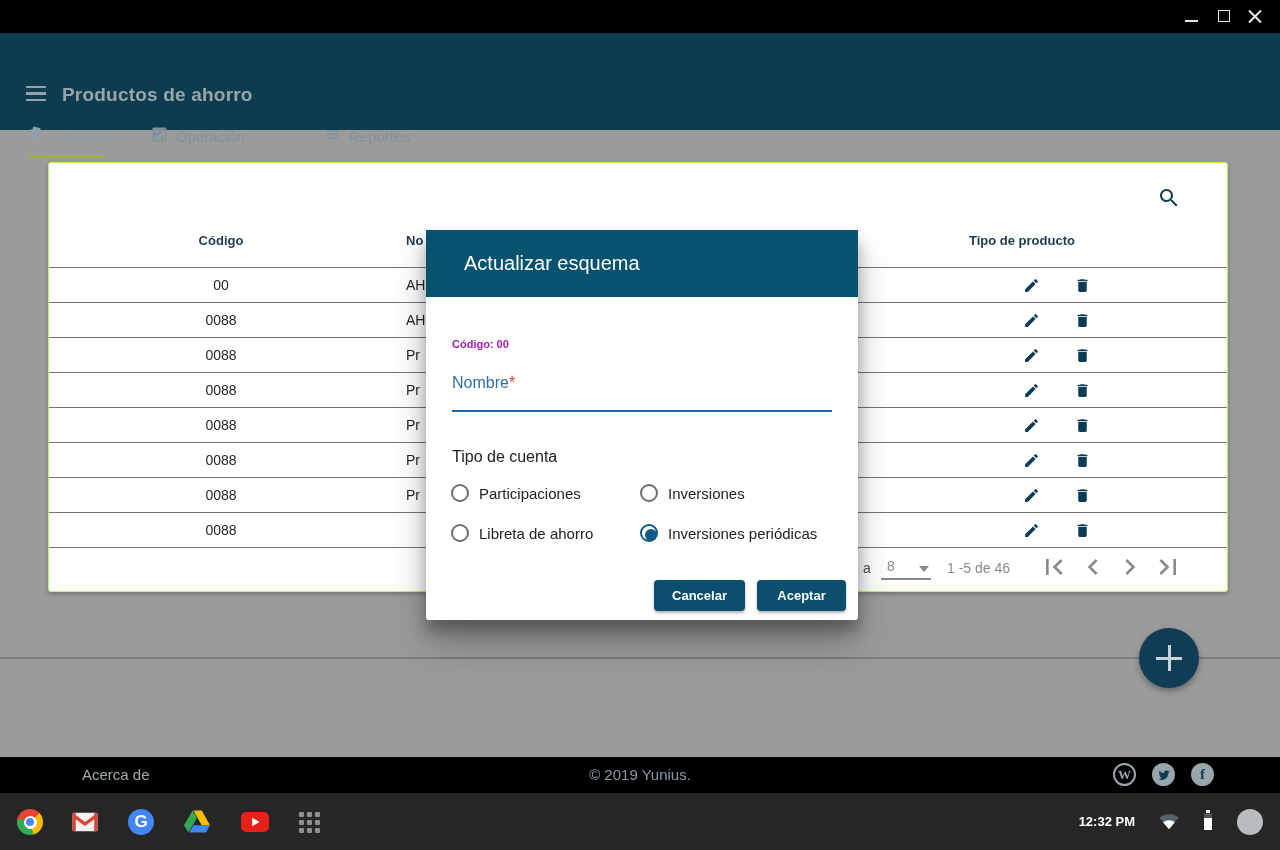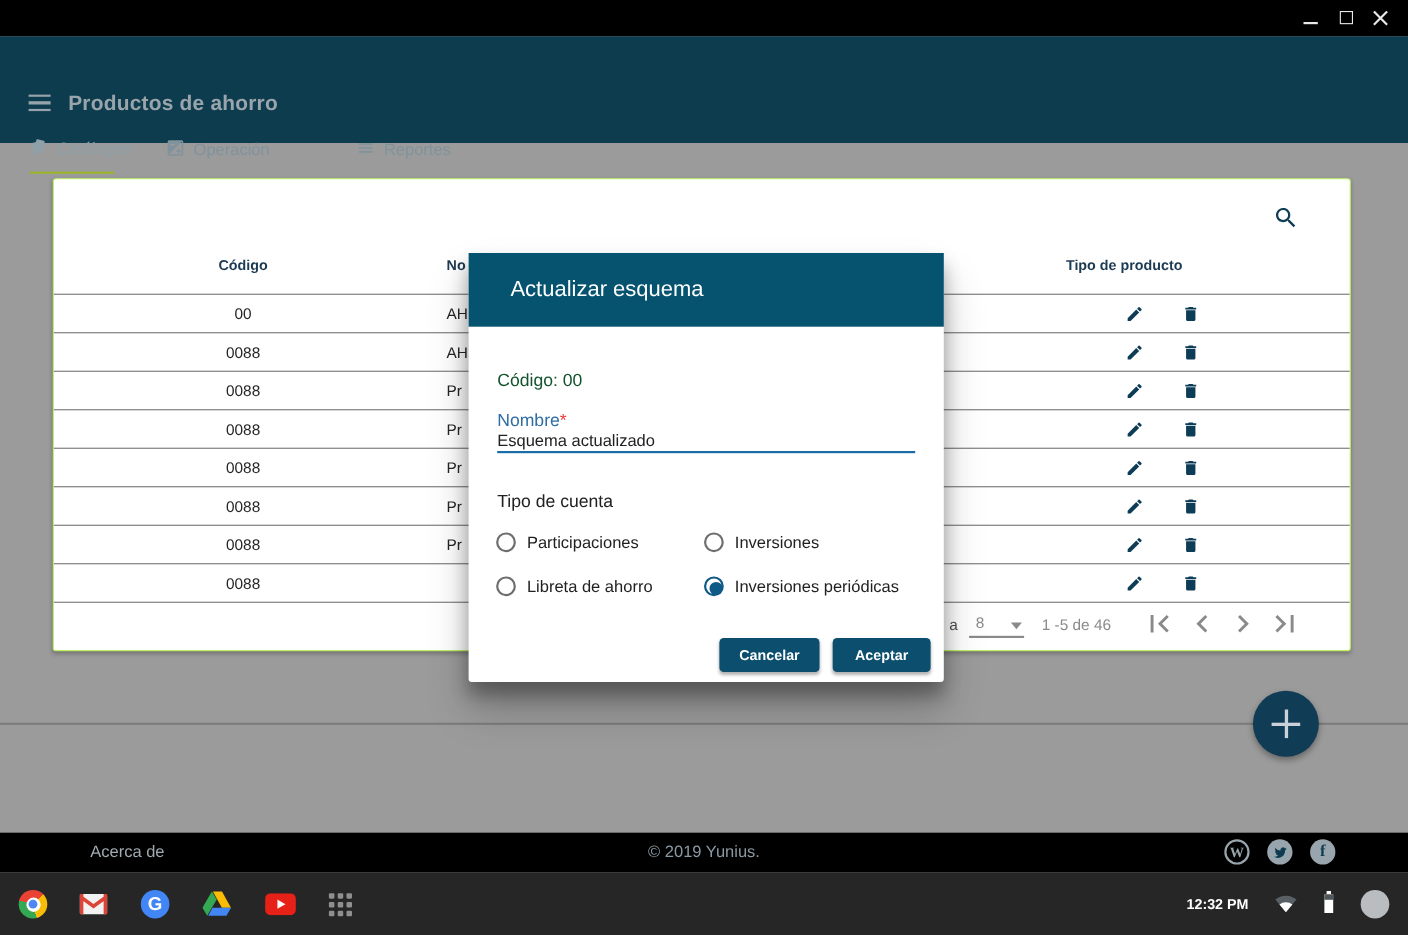--- a/index.html
+++ b/index.html
@@ -57,21 +57,21 @@
   .hline { position:absolute; left:0; top:657px; width:1280px; height:2px; background:#7d7d7d; }
   .fab { position:absolute; left:1139px; top:628px; width:60px; height:60px; border-radius:50%; background:#113c55; box-shadow:0 3px 6px rgba(0,0,0,.35); cursor:pointer; }
   .fab .plus-v, .fab .plus-h { position:absolute; background:#c9d2d8; }
   .fab .plus-v { left:29px; top:17px; width:2.5px; height:26px; }
   .fab .plus-h { left:17px; top:29px; width:26px; height:2.5px; }
 
   
   .modal { position:absolute; left:426px; top:230px; width:432px; height:390px; background:#fff; border-radius:0 0 3px 3px; box-shadow:0 11px 15px rgba(0,0,0,.3), 0 24px 38px rgba(0,0,0,.22); }
   .modal-head { position:absolute; left:0; top:0; width:100%; height:67px; background:#05536f; }
   .modal-title { position:absolute; left:38px; top:22px; font-size:20px; color:#fff; }
-  .m-code { position:absolute; left:26px; top:108px; font-size:16px; font-weight:normal; color:#14532d; }
+  .m-code { position:absolute; left:26px; top:108px; font-size:11px; font-weight:bold; color:#a21caf; }
   .m-label { position:absolute; left:26px; top:144px; font-size:16px; color:#2d6da3; }
   .m-label .req { color:#e53935; }
   .m-input { position:absolute; left:26px; top:159px; width:380px; height:22px; border:none; outline:none; background:transparent; font-family:"Liberation Sans",sans-serif; font-size:15px; color:#212121; padding:0; }
   .m-underline { position:absolute; left:26px; top:180px; width:380px; height:2px; background:#1a6ca8; }
   .m-group-label { position:absolute; left:26px; top:218px; font-size:16px; font-weight:500; color:#212121; }
   .radio-opt { position:absolute; display:flex; align-items:center; gap:10px; font-size:15px; color:#212121; cursor:pointer; }
   .ro-1 { left:25px; top:254px; } .ro-2 { left:214px; top:254px; }
   .ro-3 { left:25px; top:294px; } .ro-4 { left:214px; top:294px; }
   .radio { width:18px; height:18px; border-radius:50%; border:2px solid #6e6e6e; position:relative; flex:0 0 auto; }
   .radio.sel { border-color:#0e5a87; }
@@ -293,21 +293,20 @@
     <span class="plus-v"></span>
     <span class="plus-h"></span>
   </div>
 
   <div class="modal">
     <div class="modal-head">
       <div class="modal-title">Actualizar esquema</div>
     </div>
     <div class="m-code">Código: 00</div>
     <div class="m-label"><span>Nombre</span><span class="req">*</span></div>
-    <input class="m-input" type="text" value="Esquema actualizado" style="">
     <div class="m-underline"></div>
     <div class="m-group-label">Tipo de cuenta</div>
 
     <div class="radio-opt ro-1">
       <span class="radio"></span>
       <span>Participaciones</span>
     </div>
     <div class="radio-opt ro-2">
       <span class="radio"></span>
       <span>Inversiones</span>

